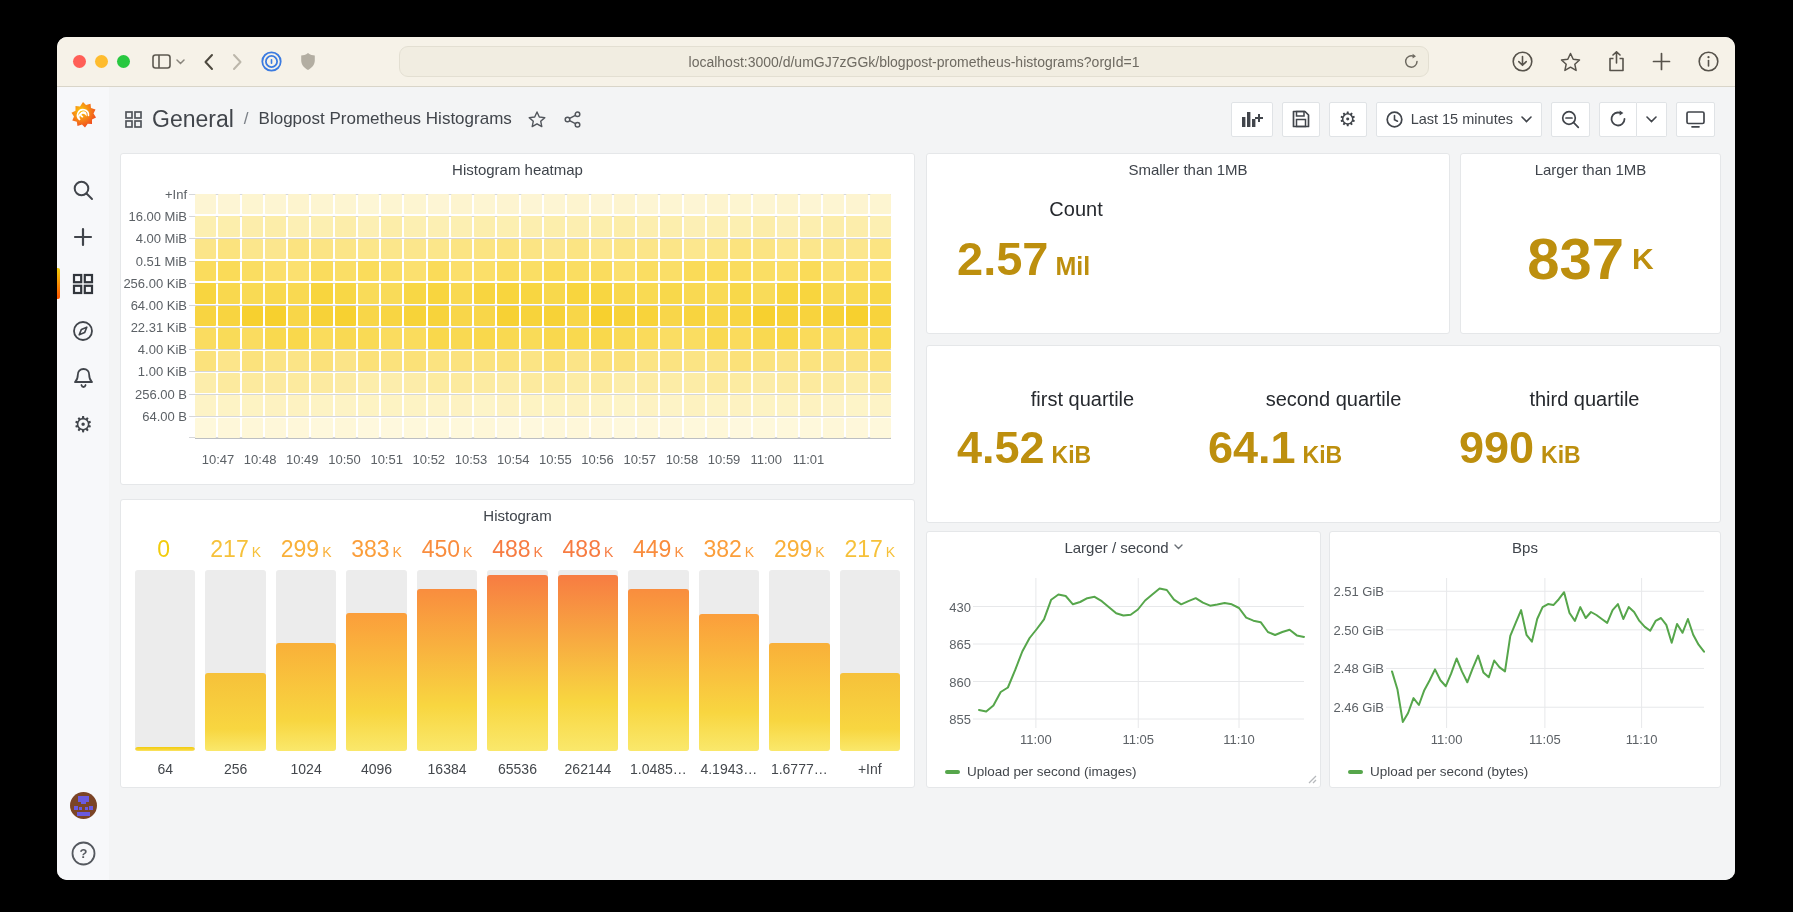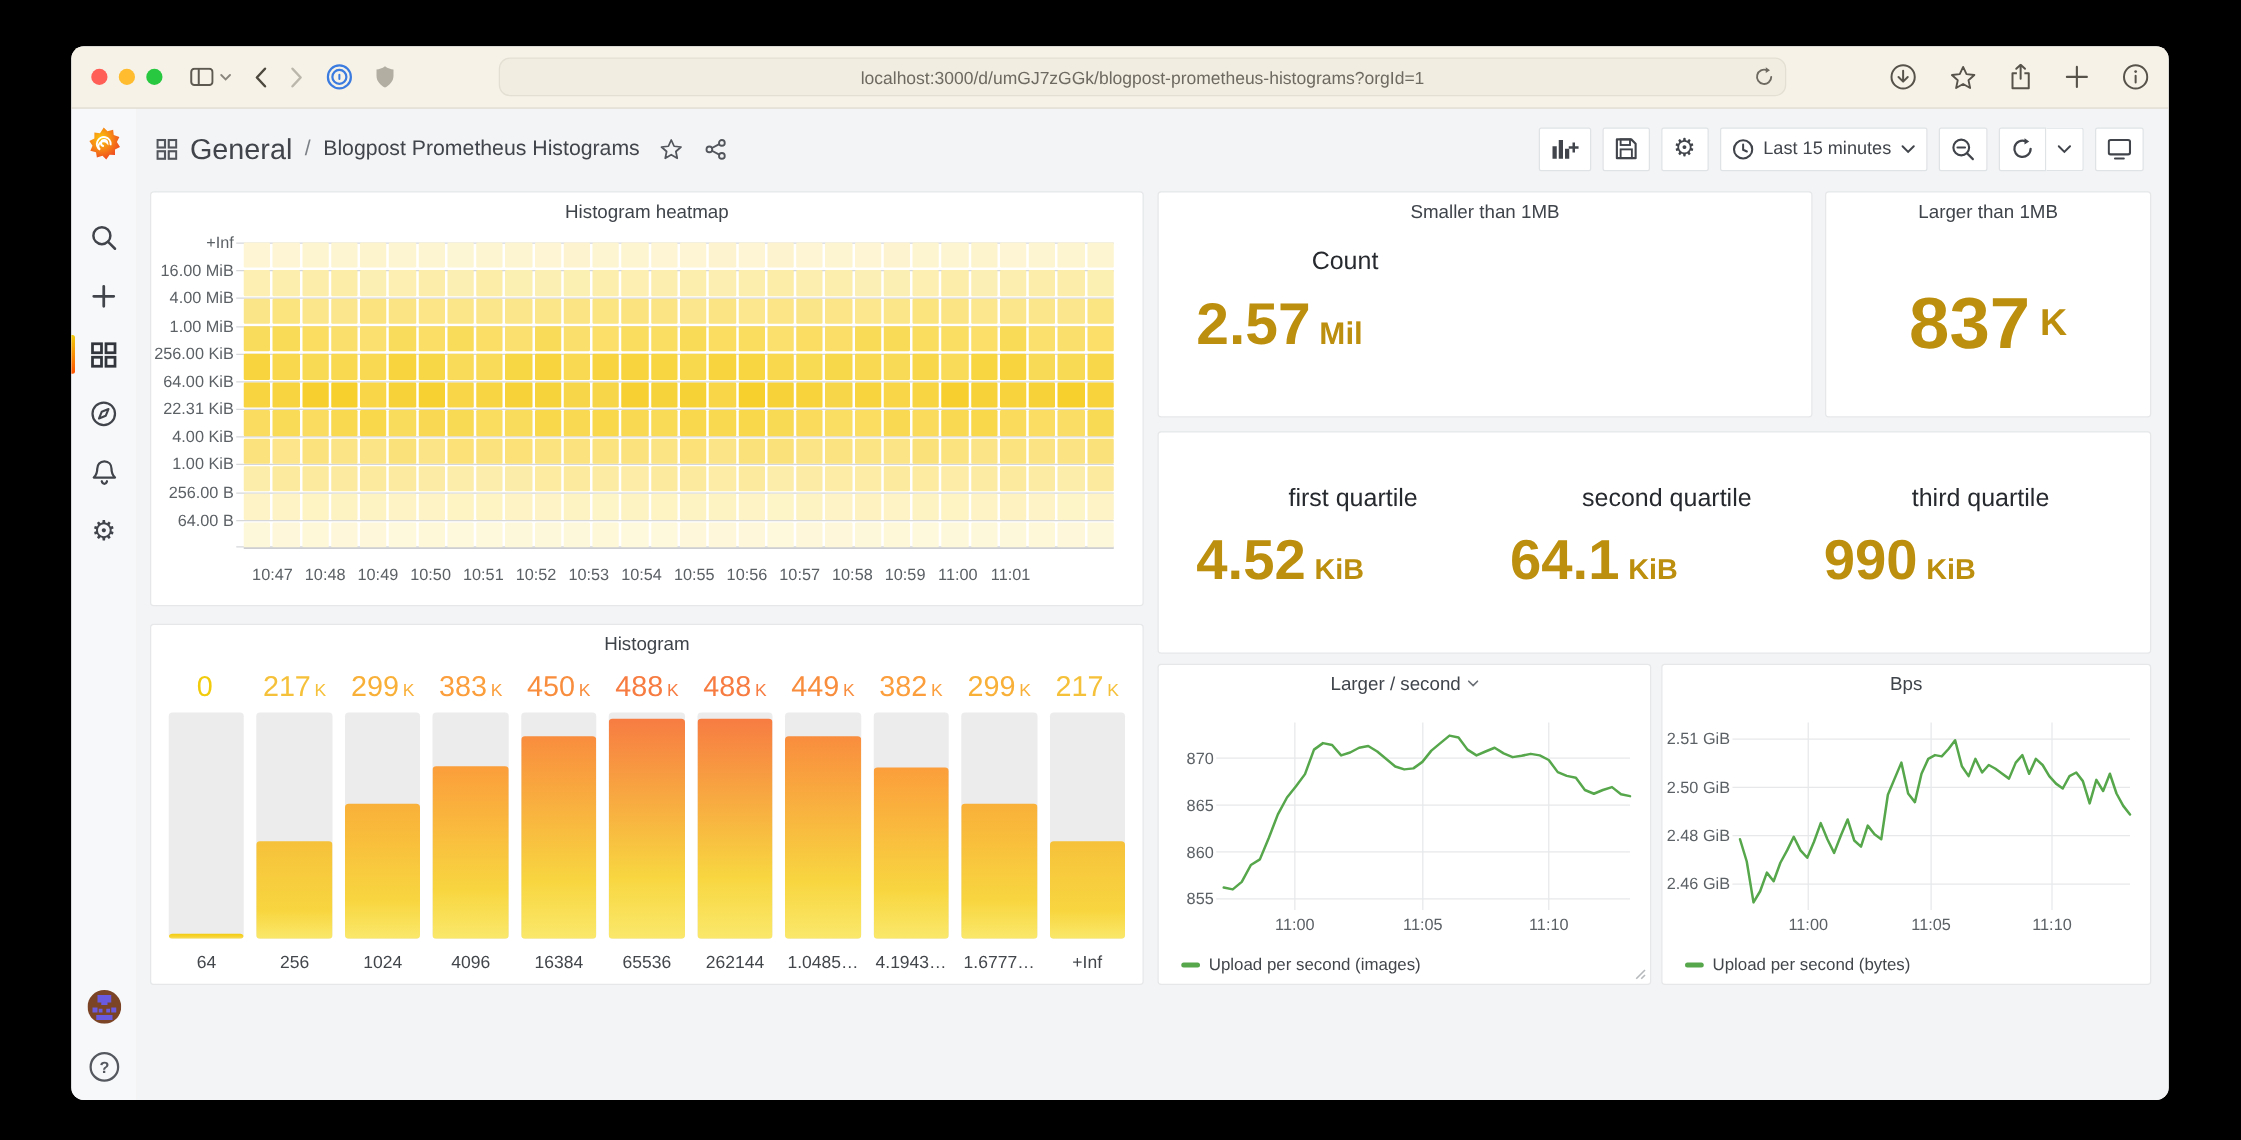--- a/index.html
+++ b/index.html
@@ -402,21 +402,21 @@
       </div>
 
       <div class="content">
 
         <div class="panel p-heatmap">
           <div class="panel-title">Histogram heatmap</div>
           <div class="hm-ylabels">
                 <div class="hm-ylab" style="top: 0%;">+Inf</div>
                 <div class="hm-ylab" style="top: 9.09091%;">16.00 MiB</div>
                 <div class="hm-ylab" style="top: 18.1818%;">4.00 MiB</div>
-                <div class="hm-ylab" style="top: 27.2727%;">1.00 MiB</div>
+                <div class="hm-ylab" style="top: 27.2727%;">0.51 MiB</div>
                 <div class="hm-ylab" style="top: 36.3636%;">256.00 KiB</div>
                 <div class="hm-ylab" style="top: 45.4545%;">64.00 KiB</div>
                 <div class="hm-ylab" style="top: 54.5455%;">22.31 KiB</div>
                 <div class="hm-ylab" style="top: 63.6364%;">4.00 KiB</div>
                 <div class="hm-ylab" style="top: 72.7273%;">1.00 KiB</div>
                 <div class="hm-ylab" style="top: 81.8182%;">256.00 B</div>
                 <div class="hm-ylab" style="top: 90.9091%;">64.00 B</div>
               </div>
           <div class="hm-plot">
             <div class="hm-lines">
@@ -910,21 +910,21 @@
             <span>
               <svg width="9" height="6" viewBox="0 0 9 6">
                     <path d="M1 1 L4.5 4.5 L8 1" fill="none" stroke="#6b7076" stroke-width="1.4" stroke-linecap="round"></path>
                   </svg>
             </span>
           </div>
           <div class="tsp-ylabels">
                 <div class="ts-ylab" style="top: 94%;">855</div>
                 <div class="ts-ylab" style="top: 69%;">860</div>
                 <div class="ts-ylab" style="top: 44%;">865</div>
-                <div class="ts-ylab" style="top: 19%;">870</div>
+                <div class="ts-ylab" style="top: 19%;">430</div>
               </div>
           <div class="tsp-plot">
                 <svg width="325" height="150" viewBox="0 0 325 150" style="overflow: visible;">
                   <line x1="-6" x2="325" y1="140.99999999999966" y2="140.99999999999966" stroke="#e7e8ea" stroke-width="1"></line>
                   <line x1="-6" x2="325" y1="103.49999999999966" y2="103.49999999999966" stroke="#e7e8ea" stroke-width="1"></line>
                   <line x1="-6" x2="325" y1="65.99999999999966" y2="65.99999999999966" stroke="#e7e8ea" stroke-width="1"></line>
                   <line x1="-6" x2="325" y1="28.49999999999966" y2="28.49999999999966" stroke="#e7e8ea" stroke-width="1"></line>
                   <line x1="56.87499999999999" x2="56.87499999999999" y1="0" y2="150" stroke="#e7e8ea" stroke-width="1"></line>
                   <line x1="159.25" x2="159.25" y1="0" y2="150" stroke="#e7e8ea" stroke-width="1"></line>
                   <line x1="260" x2="260" y1="0" y2="150" stroke="#e7e8ea" stroke-width="1"></line>

